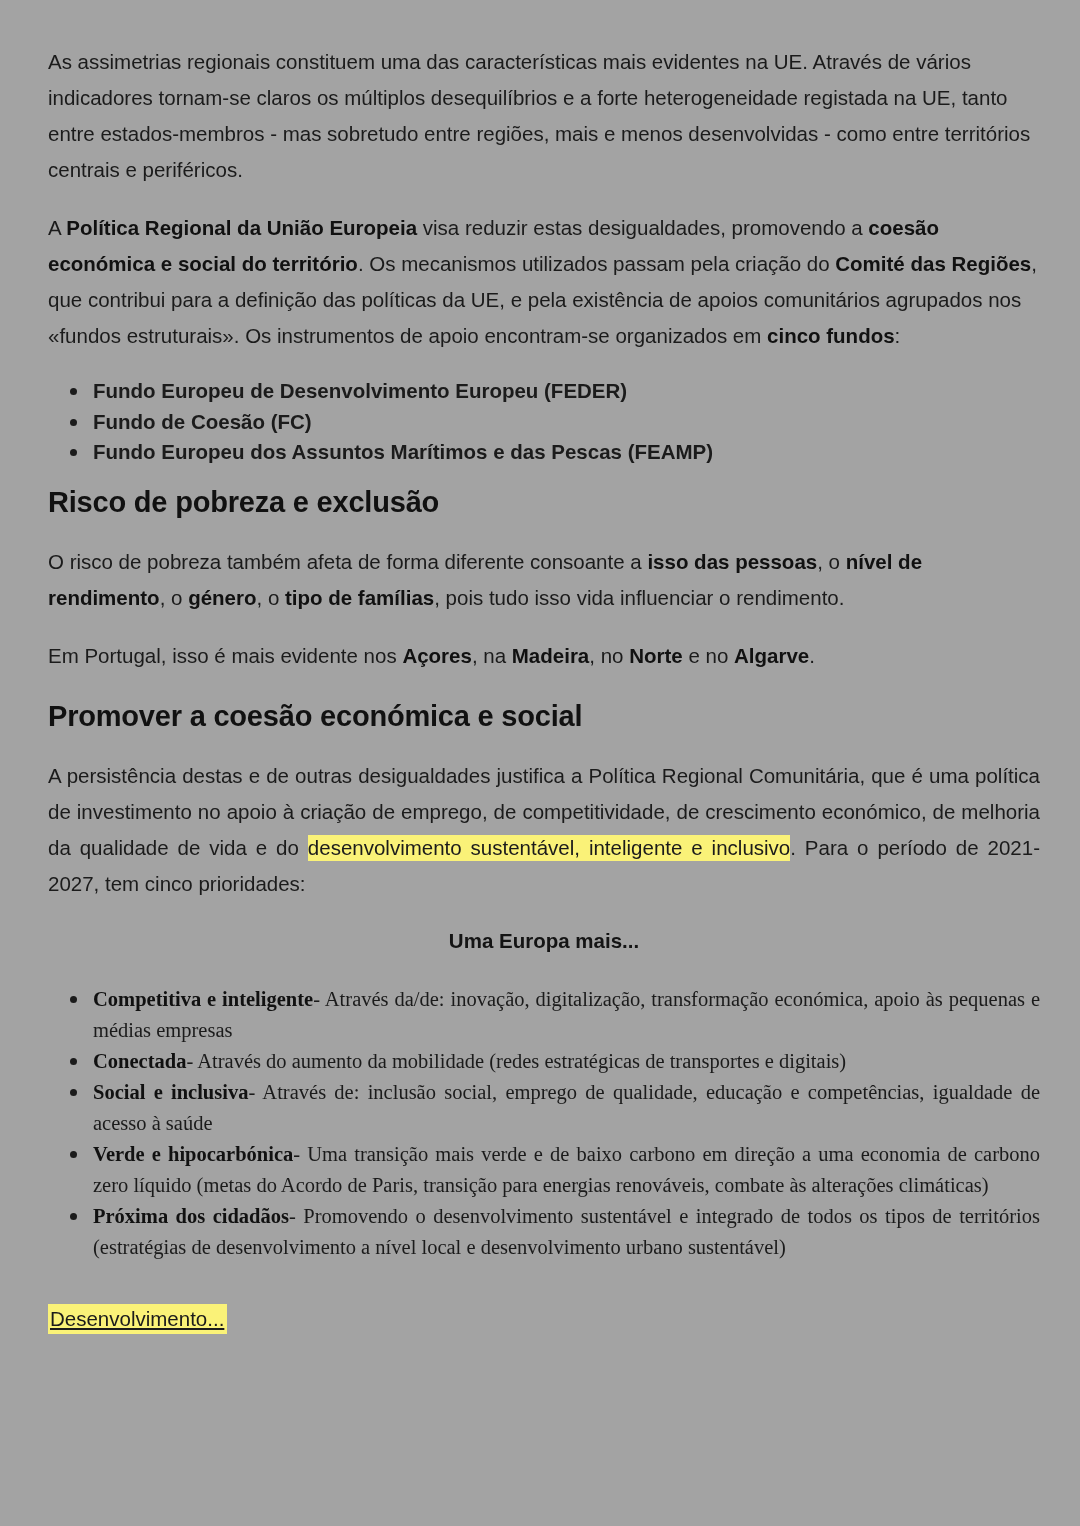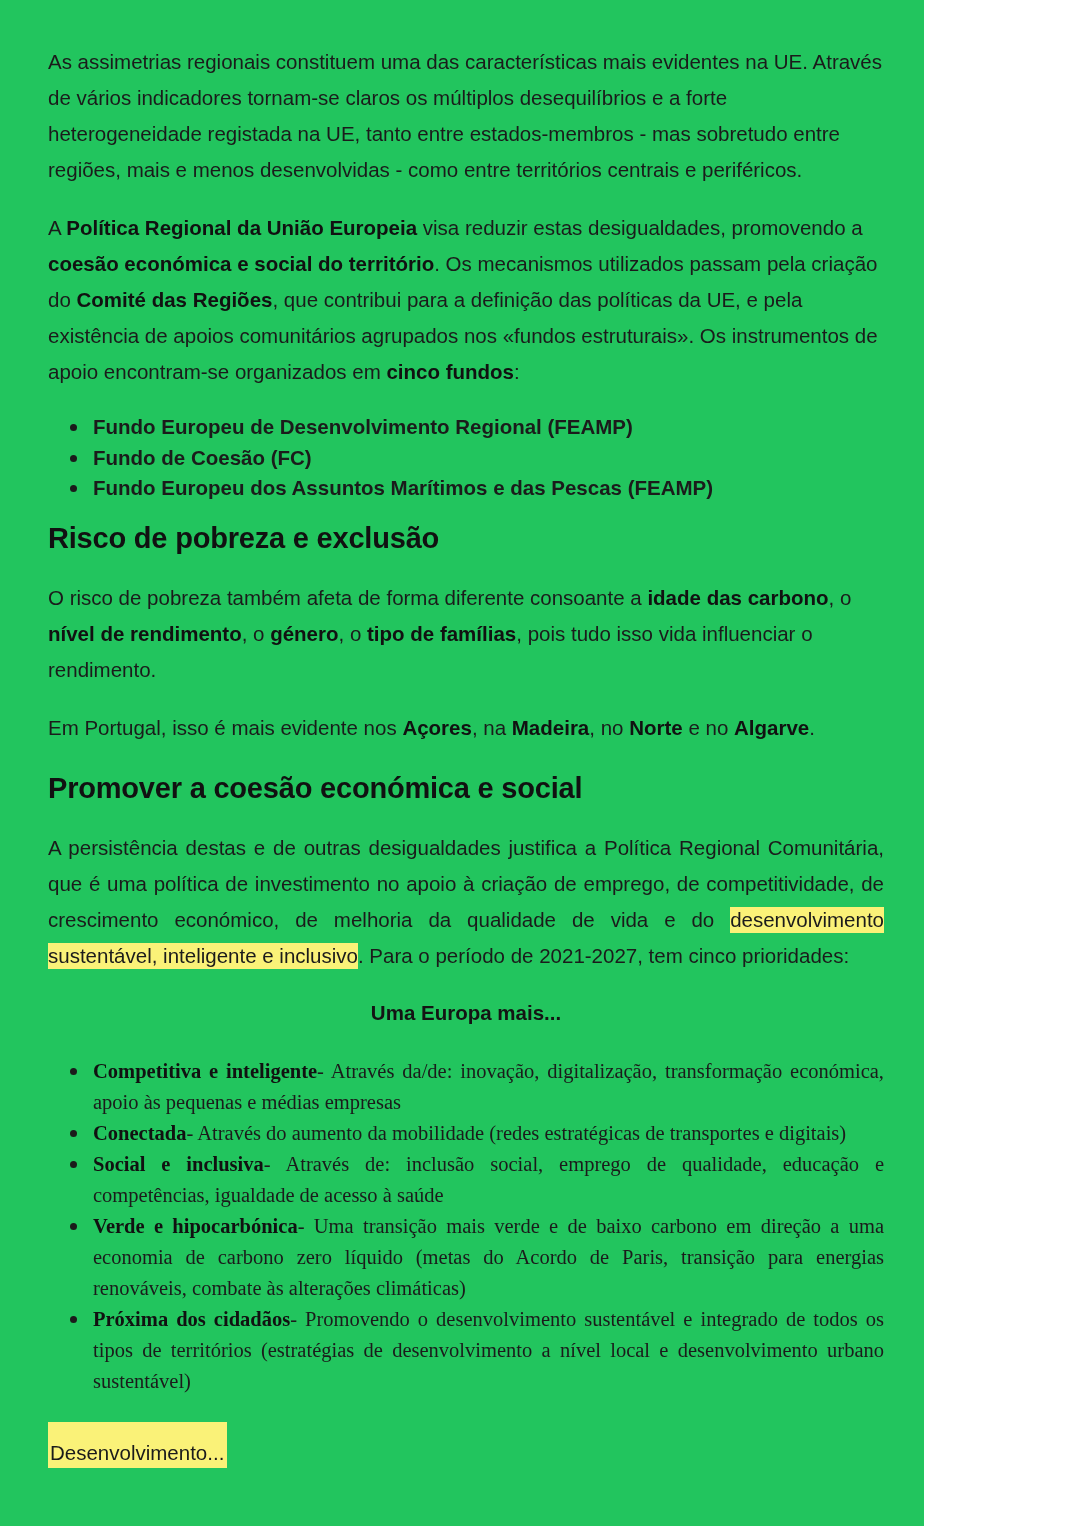--- a/index.html
+++ b/index.html
@@ -10,25 +10,25 @@
   }
   body {
     width: 1080px;
     min-height: 1526px;
     font-family: "Liberation Sans", sans-serif;
     color: #1b1b1b;
     -webkit-font-smoothing: antialiased;
   }
 
   .page {
-    width: 924px;
+    width: 1080px;
     min-height: 1526px;
     box-sizing: border-box;
     padding: 44px 40px 20px 48px;
-    background: #22c55e;
+    background: #a3a3a3;
   }
 
   .para {
     font-size: 20.5px;
     line-height: 36px;
     margin: 0 0 22px 0;
     color: #1b1b1b;
     text-align: left;
   }
   .para.justify {
@@ -100,40 +100,40 @@
     box-decoration-break: clone;
     -webkit-box-decoration-break: clone;
   }
 
   .final-note {
     font-size: 20.5px;
     line-height: 32px;
     margin: 26px 0 0 0;
     color: #1b1b1b;
   }
-  .final-note .hl { padding: 19px 3px 4px 2px; }
+  .final-note .hl { padding: 3px 3px 4px 2px; text-decoration: underline; }
 </style>
 </head>
 <body>
 
 <div class="page">
 
   <p class="para">As assimetrias regionais constituem uma das características mais evidentes na UE. Através de vários indicadores tornam-se claros os múltiplos desequilíbrios e a forte heterogeneidade registada na UE, tanto entre estados-membros - mas sobretudo entre regiões, mais e menos desenvolvidas - como entre territórios centrais e periféricos.</p>
 
   <p class="para"><span>A </span><b>Política Regional da União Europeia</b><span> visa reduzir estas desigualdades, promovendo a </span><b>coesão económica e social do território</b><span>. Os mecanismos utilizados passam pela criação do </span><b>Comité das Regiões</b><span>, que contribui para a definição das políticas da UE, e pela existência de apoios comunitários agrupados nos «fundos estruturais». Os instrumentos de apoio encontram-se organizados em </span><b>cinco fundos</b><span>:</span></p>
 
   <ul class="bullets funds">
-    <li><span>Fundo Europeu de Desenvolvimento Regional (FEAMP)</span></li>
+    <li><span>Fundo Europeu de Desenvolvimento Europeu (FEDER)</span></li>
     <li><span>Fundo de Coesão (FC)</span></li>
     <li><span>Fundo Europeu dos Assuntos Marítimos e das Pescas (FEAMP)</span></li>
   </ul>
 
   <h2 class="section-heading">Risco de pobreza e exclusão</h2>
 
-  <p class="para"><span>O risco de pobreza também afeta de forma diferente consoante a </span><b>idade das carbono</b><span>, o </span><b>nível de rendimento</b><span>, o </span><b>género</b><span>, o </span><b>tipo de famílias</b><span>, pois tudo isso vida influenciar o rendimento.</span></p>
+  <p class="para"><span>O risco de pobreza também afeta de forma diferente consoante a </span><b>isso das pessoas</b><span>, o </span><b>nível de rendimento</b><span>, o </span><b>género</b><span>, o </span><b>tipo de famílias</b><span>, pois tudo isso vida influenciar o rendimento.</span></p>
 
   <p class="para"><span>Em Portugal, isso é mais evidente nos </span><b>Açores</b><span>, na </span><b>Madeira</b><span>, no </span><b>Norte</b><span> e no </span><b>Algarve</b><span>.</span></p>
 
   <h2 class="section-heading">Promover a coesão económica e social</h2>
 
   <p class="para justify"><span>A persistência destas e de outras desigualdades justifica a Política Regional Comunitária, que é uma política de investimento no apoio à criação de emprego, de competitividade, de crescimento económico, de melhoria da qualidade de vida e do </span><span class="hl">desenvolvimento sustentável, inteligente e inclusivo</span><span>. Para o período de 2021-2027, tem cinco prioridades:</span></p>
 
   <p class="lead-bold">Uma Europa mais...</p>
 
   <ul class="bullets priorities">

